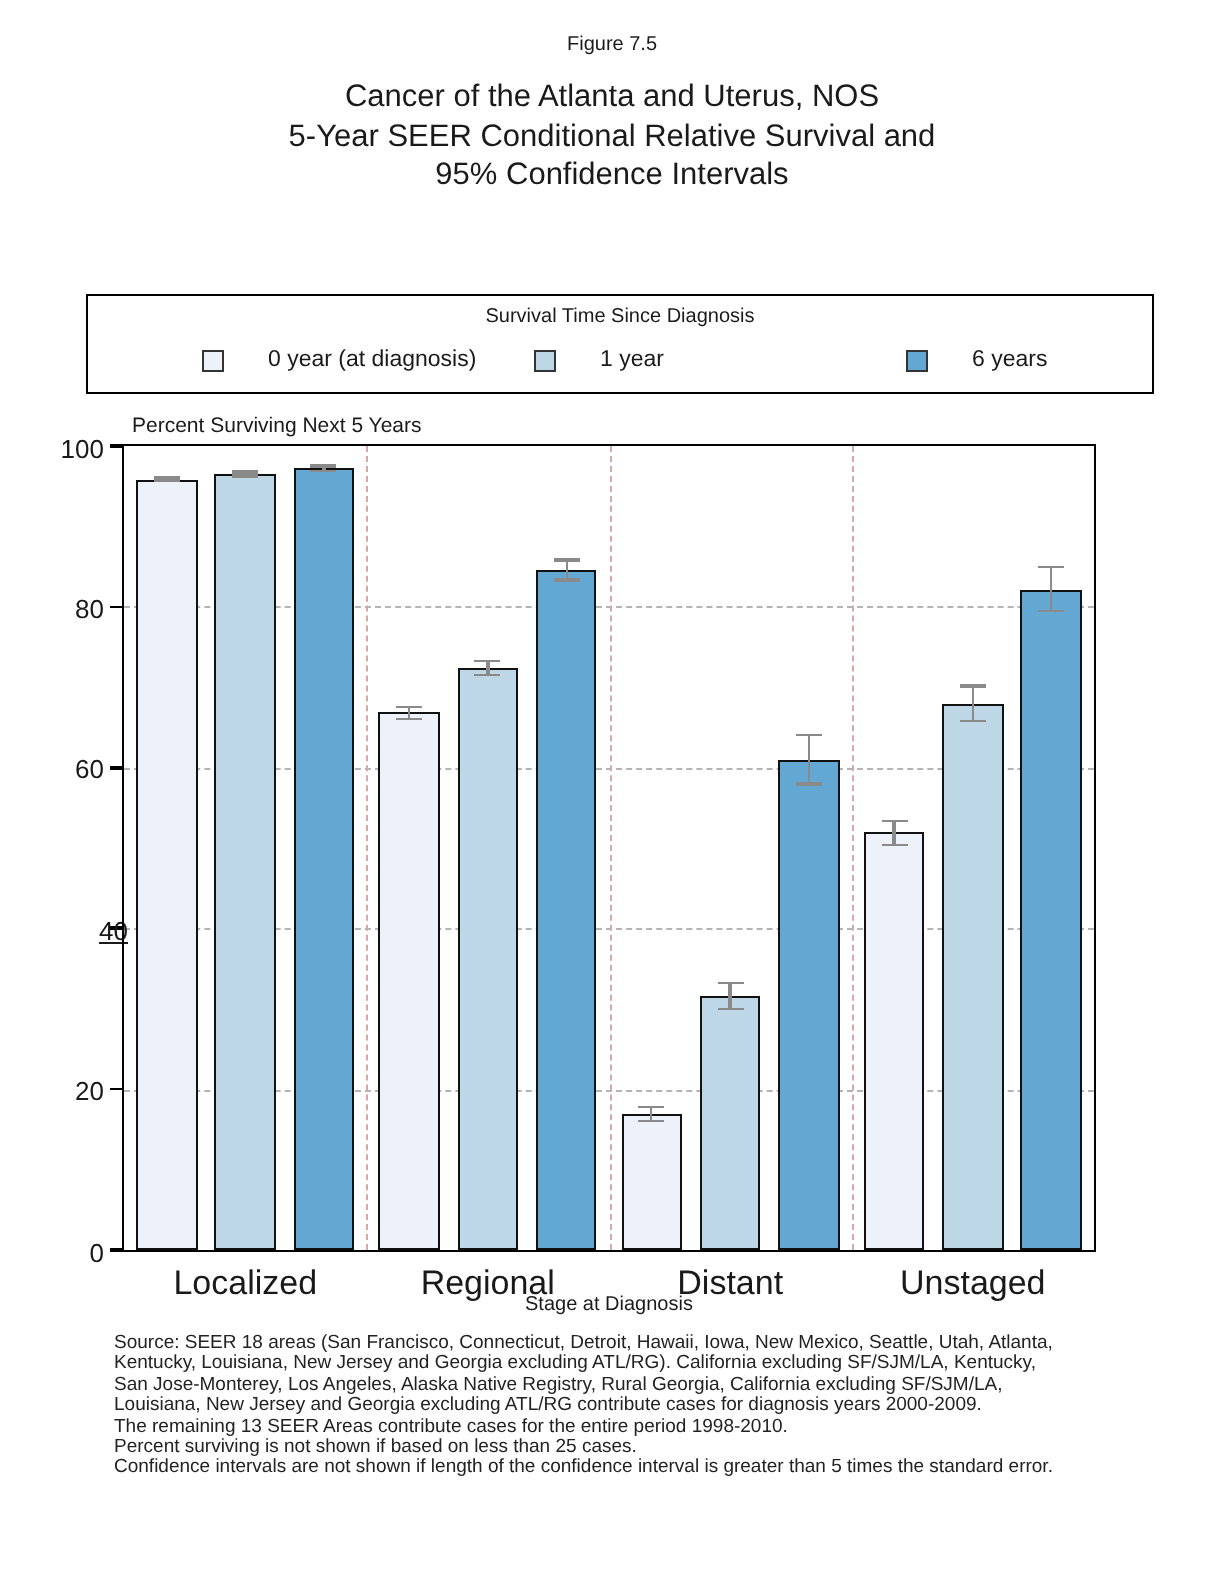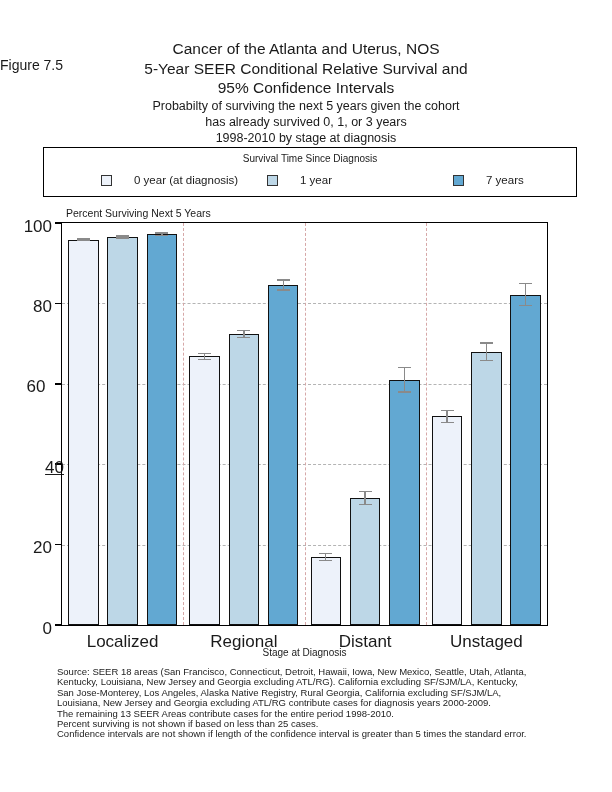--- a/index.html
+++ b/index.html
@@ -1,39 +1,39 @@
 <!DOCTYPE html>
 <html><head>
 <meta charset="utf-8">
 <style>
   * { margin:0; padding:0; box-sizing:border-box; }
   html,body { background:#ffffff; }
   body { font-family:"Liberation Sans","DejaVu Sans",sans-serif; color:#1a1a1a; }
   .page { position:relative; width:612px; height:792px; background:#fff; overflow:hidden; }
 
-  .figure-label { position:absolute; top:17px; left:0; width:612px; 
-                  font-size:14px;margin-top:40px; }
+  .figure-label { position:absolute; top:17px; left:0; width:612px; text-align:center;
+                  font-size:10px; }
   .title-block { position:absolute; top:39px; left:0; width:612px; text-align:center; }
   .title-line { font-size:15.5px; line-height:19.5px; }
   .subtitle-block { position:absolute; top:98px; left:0; width:612px; text-align:center; }
   .subtitle-line { font-size:12.5px; line-height:16.2px; }
 
   .legend-box { position:absolute; left:43px; top:147px; width:534px; height:50px;
                 border:1.6px solid #000; background:#fff; }
   .legend-title { position:absolute; top:5px; left:0; width:100%; text-align:center;
                   font-size:10px; }
   .legend-item { position:absolute; top:26px; height:13px; }
   .legend-swatch { position:absolute; top:1px; left:0; width:11px; height:11px;
                    border:1.2px solid #333; }
   .legend-label { position:absolute; left:17px; top:0; font-size:11.5px; white-space:nowrap;padding-left:16px; }
 
   .chart { position:absolute; left:0; top:0; width:612px; height:660px; }
   .plot-border { position:absolute; border:1.6px solid #000; background:transparent; }
   .y-axis-title { position:absolute; font-size:10.5px; white-space:nowrap; }
-  .ytick-label { position:absolute; font-size:17px; text-align:right; }
+  .ytick-label { position:absolute; font-size:13px; text-align:right; }
   .ytick-mark { position:absolute; background:#000; }
   .gridline-h { position:absolute; border-top:1px dashed #b4b4b4; height:0; }
   .separator-v { position:absolute; border-left:1px dashed #d6a8a8; width:0; }
   .bar { position:absolute; border:1.2px solid #111; }
   .err-line { position:absolute; background:#8a8a8a; }
   .cat-label { position:absolute; font-size:17px; text-align:center; }
   .x-axis-title { position:absolute; font-size:10px; text-align:center; }
 
   .footnotes { position:absolute; left:57px; top:667px; width:540px; }
   .footnote-line { font-size:9.5px; line-height:10.4px; white-space:nowrap; color:#222; }
@@ -44,57 +44,52 @@
 <div class="page">
 
   <div class="figure-label">Figure 7.5</div>
 
   <div class="title-block">
     <div class="title-line">Cancer of the Atlanta and Uterus, NOS</div>
     <div class="title-line">5-Year SEER Conditional Relative Survival and</div>
     <div class="title-line">95% Confidence Intervals</div>
   </div>
 
-  <div class="subtitle-block">
-    <div class="subtitle-line">Probabilty of surviving the next 5 years given the cohort</div>
-    <div class="subtitle-line">has already survived 0, 1, or 3 years</div>
-    <div class="subtitle-line">1998-2010 by stage at diagnosis</div>
-  </div>
 
   <div class="legend-box">
     <div class="legend-title">Survival Time Since Diagnosis</div>
     <div id="legend-items">
         <div class="legend-item" style="left: 57px;">
           <div class="legend-swatch" style="background: rgb(237, 242, 250);"></div>
           <div class="legend-label">0 year (at diagnosis)</div>
         </div>
         <div class="legend-item" style="left: 223px;">
           <div class="legend-swatch" style="background: rgb(189, 215, 231);"></div>
           <div class="legend-label">1 year</div>
         </div>
         <div class="legend-item" style="left: 409px;">
           <div class="legend-swatch" style="background: rgb(98, 168, 210);"></div>
-          <div class="legend-label">7 years</div>
+          <div class="legend-label">6 years</div>
         </div>
       </div>
   </div>
 
   <div class="chart" id="chart">
       <div class="y-axis-title" style="left: 66px; top: 207px;">Percent Surviving Next 5 Years</div>
       <div class="ytick-mark" style="left: 55px; top: 624.25px; width: 7px; height: 1.5px;"></div>
       <div class="ytick-label" style="left: 20px; top: 618.5px; width: 32px;">0</div>
       <div class="gridline-h" style="left: 62px; top: 544.6px; width: 485px;"></div>
       <div class="ytick-mark" style="left: 55px; top: 543.85px; width: 7px; height: 1.5px;"></div>
       <div class="ytick-label" style="left: 20px; top: 538.1px; width: 32px;">20</div>
       <div class="gridline-h" style="left: 62px; top: 464.2px; width: 485px;"></div>
       <div class="ytick-mark" style="left: 55px; top: 463.45px; width: 7px; height: 1.5px;"></div>
       <div class="ytick-label" style="left: 32px; top: 457.7px; width: 32px; text-decoration: underline;">40</div>
       <div class="gridline-h" style="left: 62px; top: 383.8px; width: 485px;"></div>
       <div class="ytick-mark" style="left: 55px; top: 383.05px; width: 7px; height: 1.5px;"></div>
-      <div class="ytick-label" style="left: 20px; top: 377.3px; width: 32px; text-align: center;">60</div>
+      <div class="ytick-label" style="left: 20px; top: 377.3px; width: 32px;">60</div>
       <div class="gridline-h" style="left: 62px; top: 303.4px; width: 485px;"></div>
       <div class="ytick-mark" style="left: 55px; top: 302.65px; width: 7px; height: 1.5px;"></div>
       <div class="ytick-label" style="left: 20px; top: 296.9px; width: 32px;">80</div>
       <div class="ytick-mark" style="left: 55px; top: 222.25px; width: 7px; height: 1.5px;"></div>
       <div class="ytick-label" style="left: 20px; top: 216.5px; width: 32px;">100</div>
       <div class="separator-v" style="left: 183.25px; top: 223px; height: 402px;"></div>
       <div class="separator-v" style="left: 304.5px; top: 223px; height: 402px;"></div>
       <div class="separator-v" style="left: 425.75px; top: 223px; height: 402px;"></div>
       <div class="bar" style="left: 68.075px; top: 239.884px; width: 30.5px; height: 385.116px; background: rgb(237, 242, 250);"></div>
       <div class="bar" style="left: 189.325px; top: 356.464px; width: 30.5px; height: 268.536px; background: rgb(237, 242, 250);"></div>

